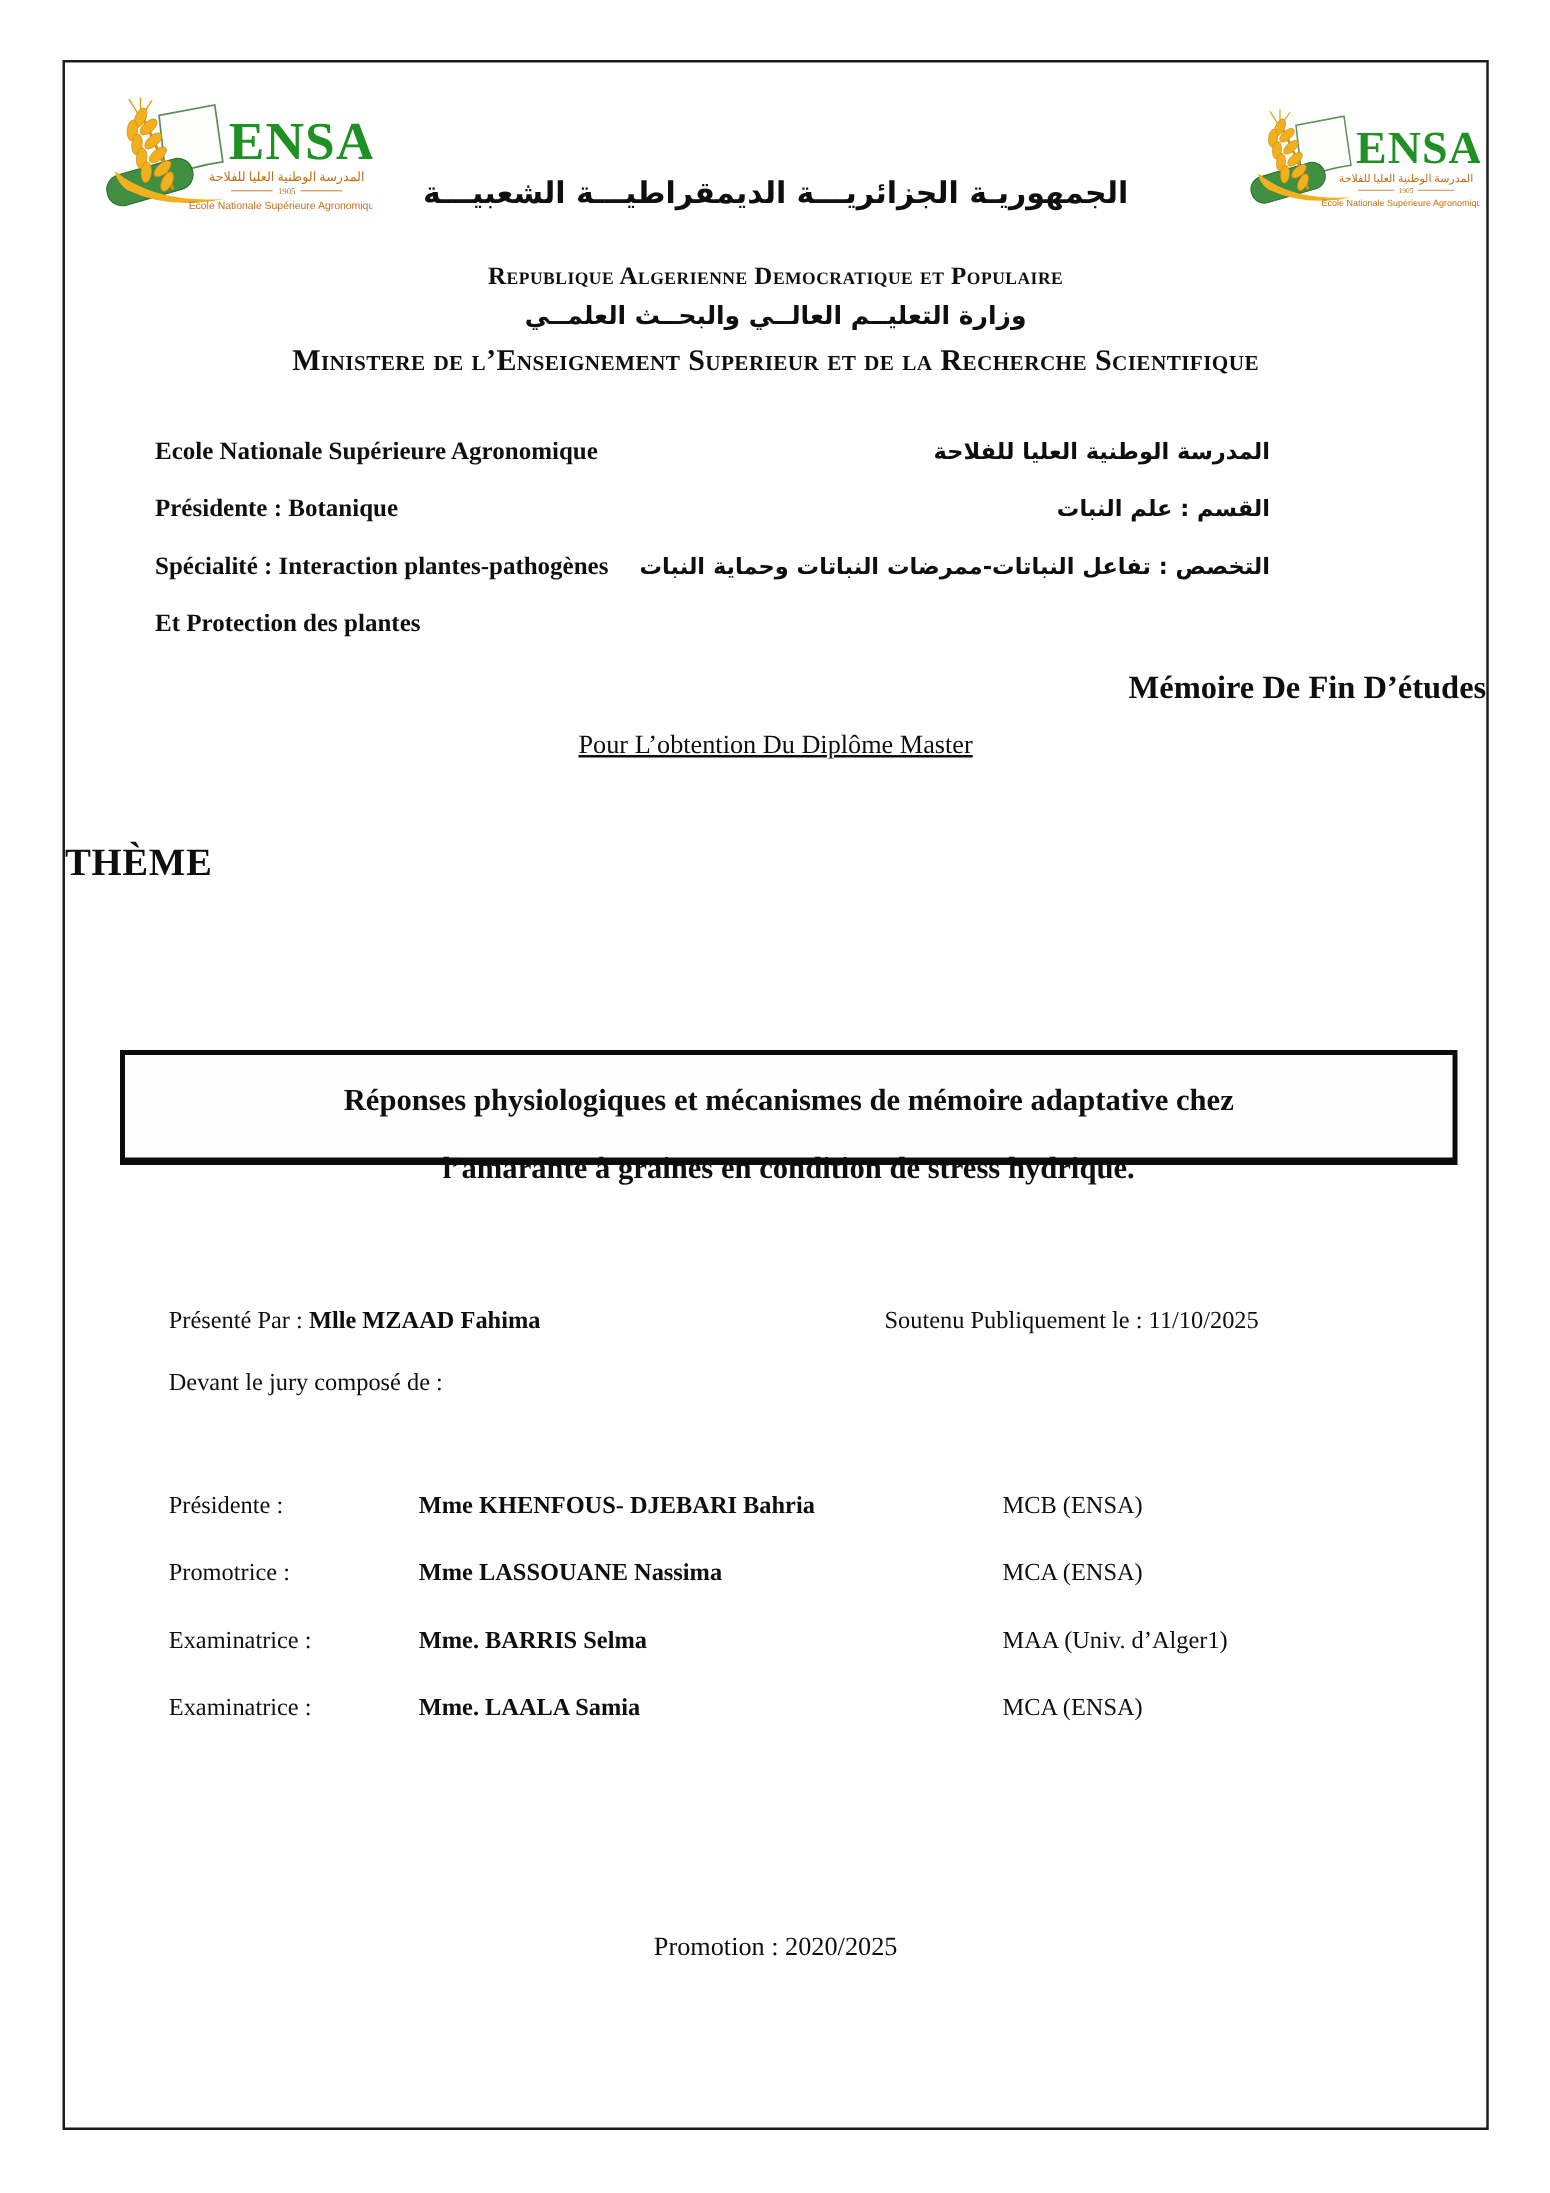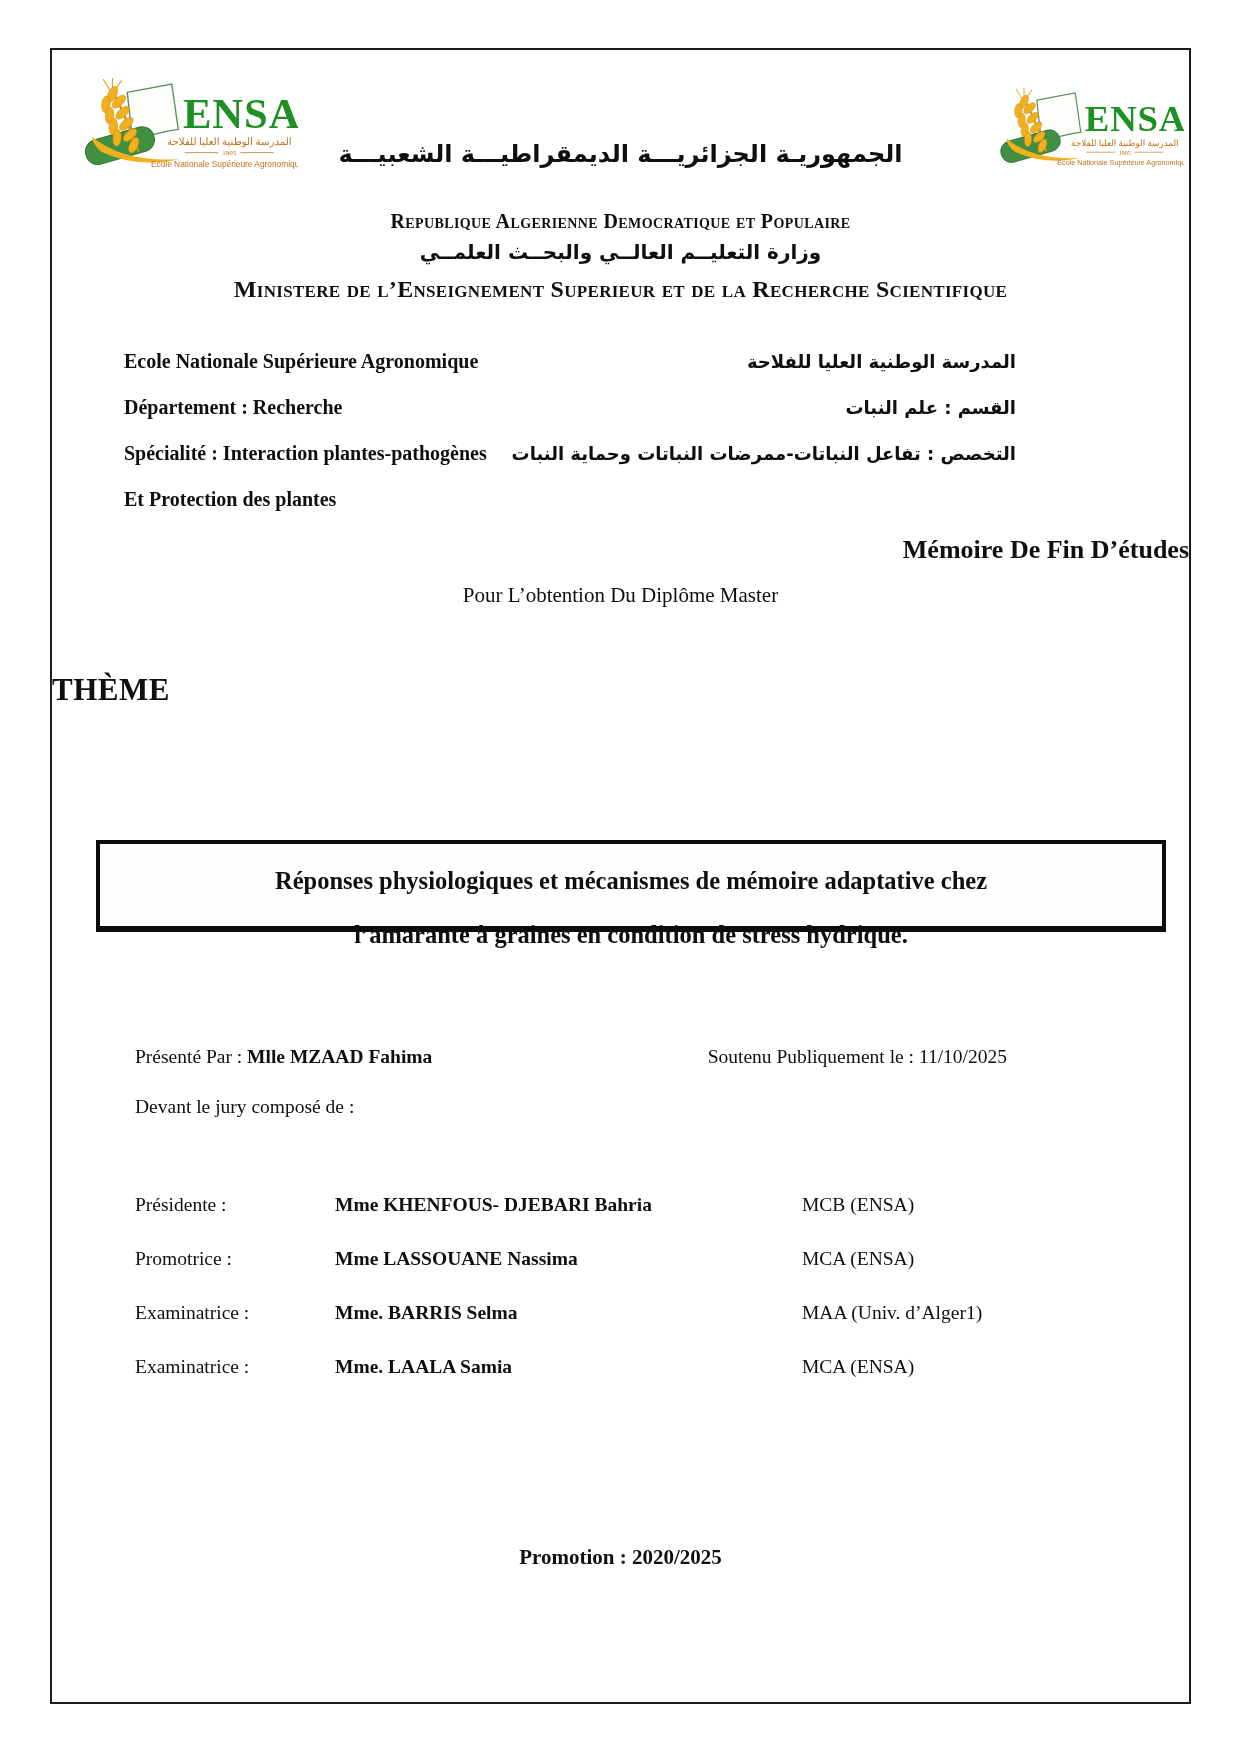--- a/index.html
+++ b/index.html
@@ -57,21 +57,21 @@
   .info-block { left: 72px; top: 297px; width: 892px; }
   .info-row { display: flex; justify-content: space-between; align-items: baseline; margin-bottom: 17px; line-height: 28px; }
   .info-row .fr { font-weight: bold; font-size: 20px; white-space: nowrap; }
   .info-row .ar {
     font-family: "DejaVu Sans", "DejaVu Serif", sans-serif;
     font-weight: bold; font-size: 18px;
     direction: rtl; text-align: right; white-space: nowrap;
   }
 
   .memoire  { left: 0; right: 0; top: 485px; text-align: right; font-weight: bold; font-size: 26px; }
-  .diplome  { left: 0; right: 0; top: 533px; text-align: center; font-size: 21px; }
+  .diplome  { left: 0; right: 0; top: 533px; text-align: center; font-size: 21px; text-decoration: underline; }
   .theme    { left: 0; right: 0; top: 622px; text-align: left; font-weight: bold; font-size: 31px; letter-spacing: 0.5px; }
 
   .title-box {
     left: 44px; top: 790px;
     width: 1070px; height: 92px;
     border: 4px solid #0c0c0c;
     border-bottom-width: 6px;
     background: #fefefe;
     text-align: center;
     padding-top: 10px;
@@ -79,21 +79,21 @@
   .title-box .line { font-weight: bold; font-size: 24.5px; line-height: 54px; }
 
   .presente-row { left: 83px; top: 996px; width: 872px; display: flex; justify-content: space-between; font-size: 19.5px; }
   .presente-row .bold { font-weight: bold; }
   .jury-intro { left: 83px; top: 1046px; font-size: 19.5px; }
 
   .jury-table { left: 83px; top: 1142px; width: 1000px; }
   .jury-row { display: grid; grid-template-columns: 200px 467px 1fr; margin-bottom: 28px; line-height: 26px; font-size: 19.5px; }
   .jury-row .name { font-weight: bold; }
 
-  .promotion { left: 0; right: 0; top: 1495px; text-align: center; font-weight: bold; font-size: 21px; }
+  .promotion { left: 0; right: 0; top: 1495px; text-align: center; font-weight: normal; font-size: 21px; }
 
   .logo-text-fr { font-family: "Liberation Sans", sans-serif; }
 </style>
 </head>
 <body>
 
 <div class="frame">
 
   <div class="abs logo-left">
     <svg viewBox="0 0 250 120">
@@ -155,21 +155,21 @@
   <div class="abs republic">Republique Algerienne Democratique et Populaire</div>
   <div class="abs ar-line2">وزارة التعليــم العالــي والبحــث العلمــي</div>
   <div class="abs ministry">Ministere de l’Enseignement Superieur et de la Recherche Scientifique</div>
 
   <div class="abs info-block">
     <div class="info-row">
       <div class="fr">Ecole Nationale Supérieure Agronomique</div>
       <div class="ar" dir="rtl">المدرسة الوطنية العليا للفلاحة</div>
     </div>
     <div class="info-row">
-      <div class="fr">Département : Recherche</div>
+      <div class="fr">Présidente : Botanique</div>
       <div class="ar" dir="rtl">القسم :  علم النبات</div>
     </div>
     <div class="info-row">
       <div class="fr">Spécialité : Interaction plantes-pathogènes</div>
       <div class="ar" dir="rtl">التخصص : تفاعل النباتات-ممرضات النباتات وحماية النبات</div>
     </div>
     <div class="info-row">
       <div class="fr">Et Protection des plantes</div>
       <div class="ar" dir="rtl"></div>
     </div>

